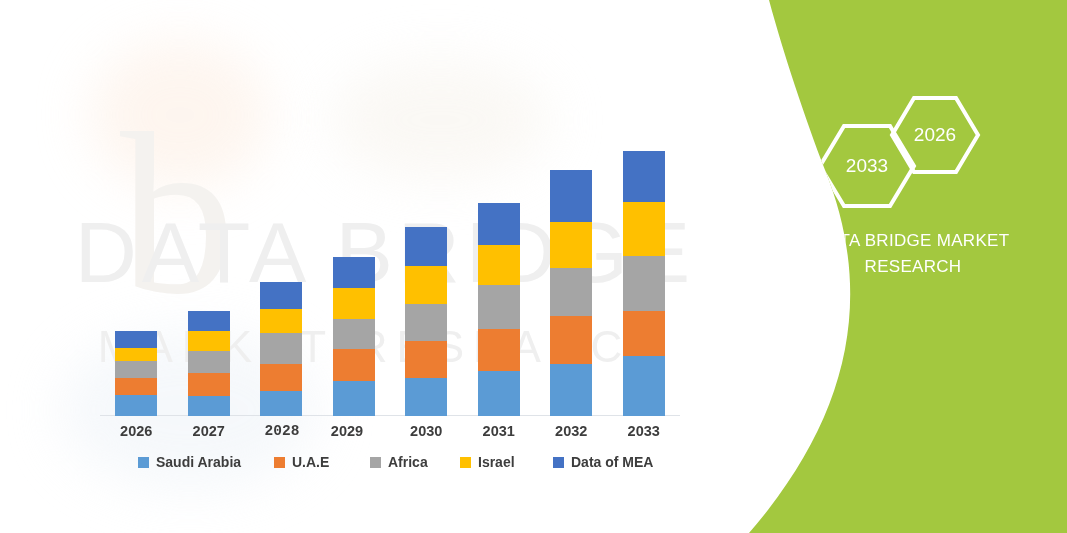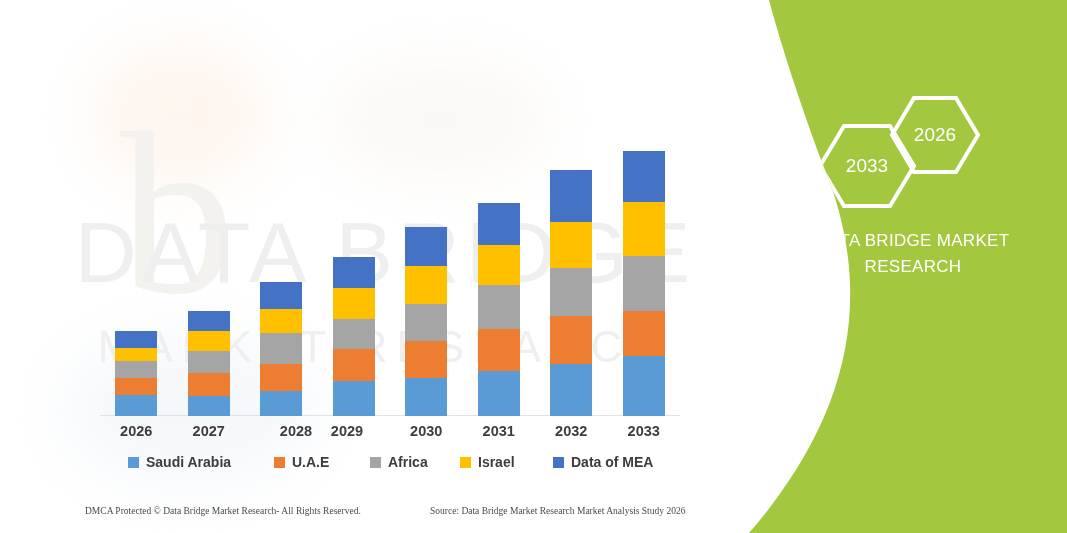--- a/index.html
+++ b/index.html
@@ -157,30 +157,30 @@
         <div class="seg" style="height: 54.2989px; background: rgb(255, 192, 0);"></div>
         <div class="seg" style="height: 54.2989px; background: rgb(165, 165, 165);"></div>
         <div class="seg" style="height: 45.0716px; background: rgb(237, 125, 49);"></div>
         <div class="seg" style="height: 60.3321px; background: rgb(91, 155, 213);"></div>
       </div>
     </div>
 
   <div id="xaxis">
       <div class="xtick" style="left: 6.25px;">2026</div>
       <div class="xtick" style="left: 78.75px;">2027</div>
-      <div class="xtick" style="left: 166px;">2028</div>
+      <div class="xtick" style="left: 152px; font-family: Liberation Mono, monospace;">2028</div>
       <div class="xtick" style="left: 217px;">2029</div>
       <div class="xtick" style="left: 296.25px; text-align: center;">2030</div>
       <div class="xtick" style="left: 368.75px;">2031</div>
       <div class="xtick" style="left: 441.25px;">2032</div>
       <div class="xtick" style="left: 513.75px;">2033</div>
     </div>
 
   <div id="legend">
-      <div class="leg-item" style="left: 28px;">
+      <div class="leg-item" style="left: 38px;">
         <span class="leg-swatch" style="background: rgb(91, 155, 213);"></span>
         <span class="leg-label">Saudi Arabia</span>
       </div>
       <div class="leg-item" style="left: 174px;">
         <span class="leg-swatch" style="background: rgb(237, 125, 49);"></span>
         <span class="leg-label">U.A.E</span>
       </div>
       <div class="leg-item" style="left: 270px;">
         <span class="leg-swatch" style="background: rgb(165, 165, 165);"></span>
         <span class="leg-label">Africa</span>
@@ -208,18 +208,14 @@
         <svg width="92" height="80" viewBox="0 0 92 80">
           <polygon points="25,3 67,3 89,40 67,77 25,77 3,40" fill="none" stroke="#ffffff" stroke-width="4"></polygon>
         </svg>
         <div class="hex-label">2026</div>
       </div>
     </div>
 
     <div id="brand">DATA BRIDGE MARKET RESEARCH</div>
   </div>
 
-  <div id="footer">
-    <span class="f-left">DMCA Protected © Data Bridge Market Research- All Rights Reserved.</span>
-    <span class="f-right">Source: Data Bridge Market Research  Market Analysis Study 2026</span>
-  </div>
 
 </div>
 
 </body></html>

